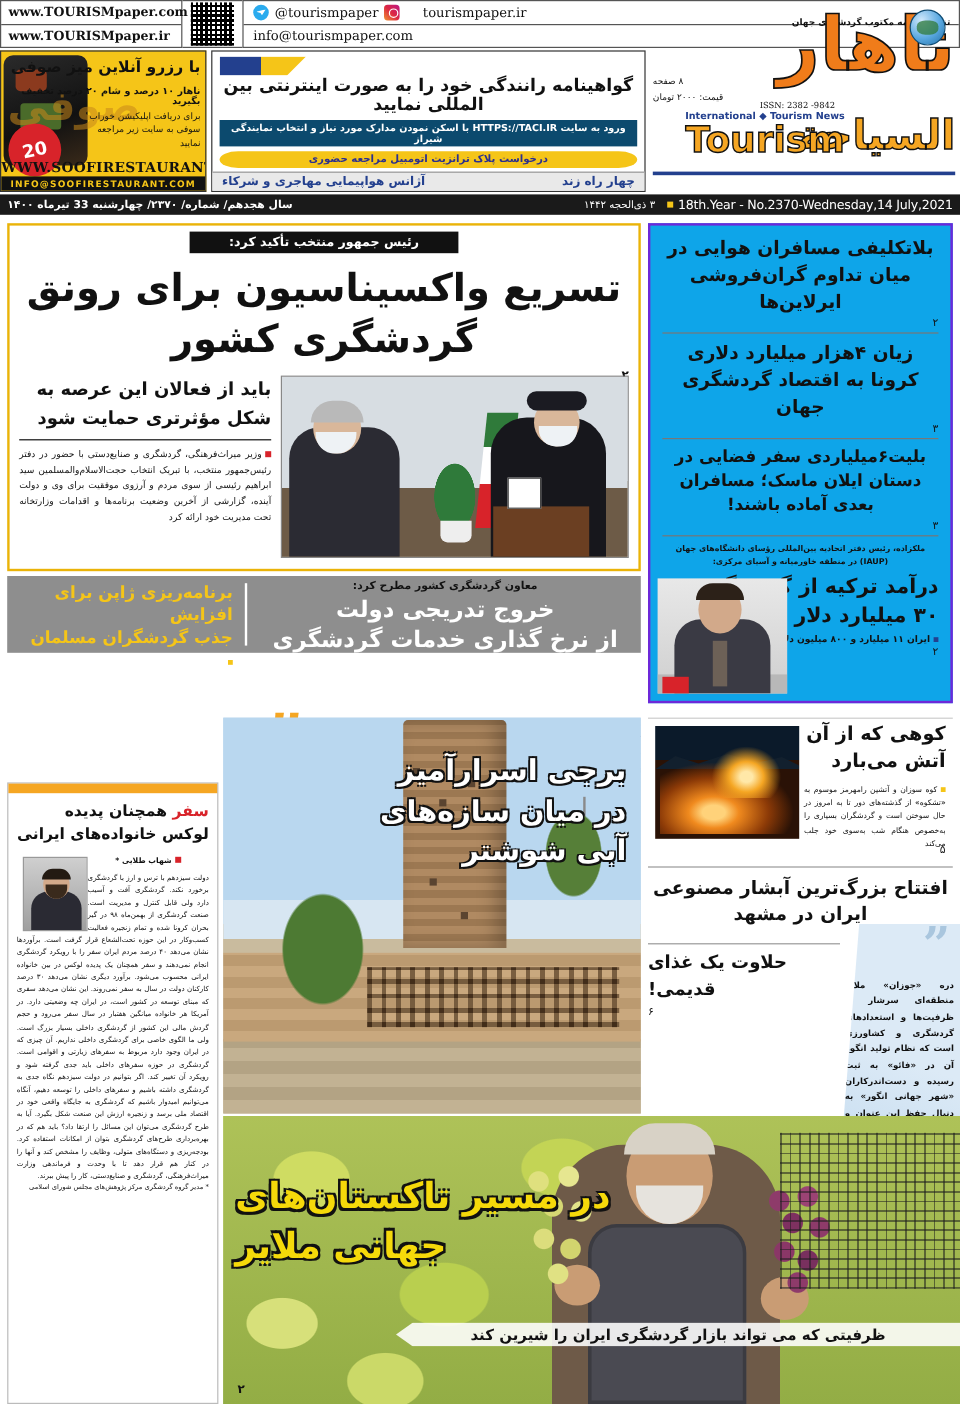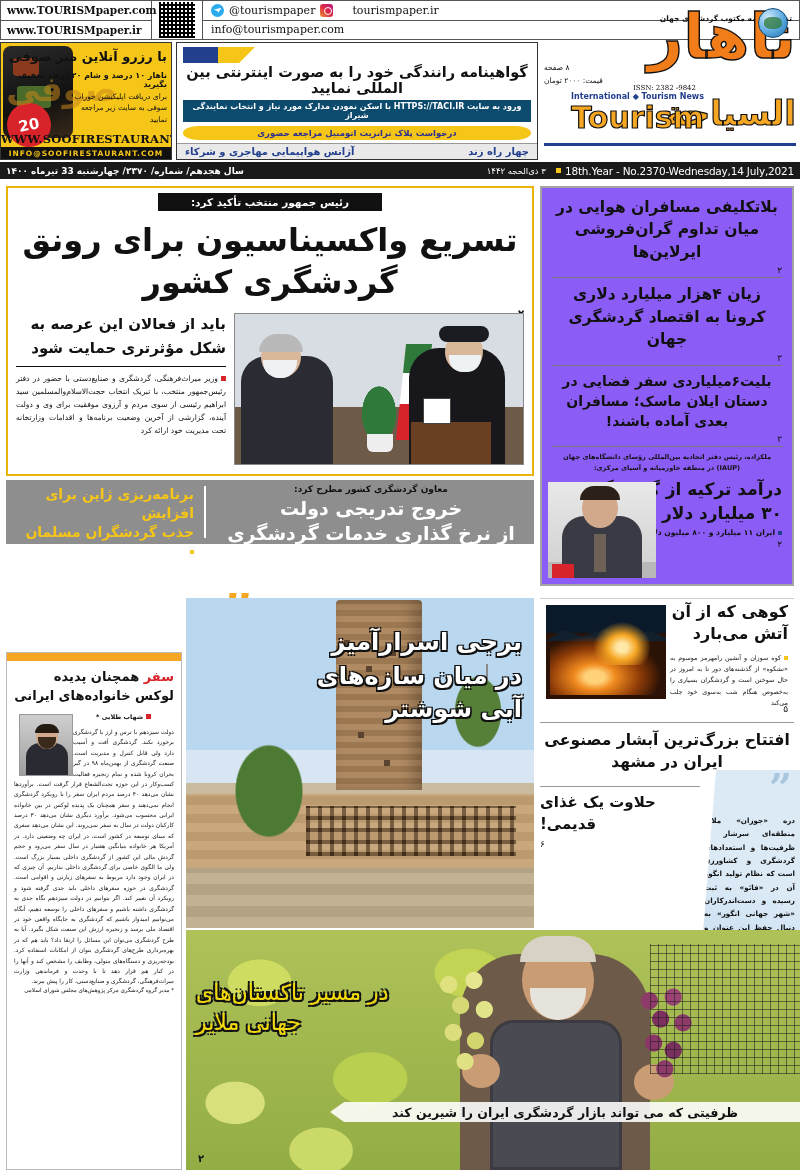--- a/index.html
+++ b/index.html
@@ -125,21 +125,21 @@
   .sb-k { font-size:9px; font-weight:700; color:#111; text-align:center;}
   .sb-h { font-size:19px; font-weight:900; color:#fff; text-align:center; line-height:1.3; margin-top:2px;}
   .sb-pg { font-size:9px; color:#fff; }
   .sb-div { width:2px; background:#fff; margin:6px 2px; }
   .sb-left { width:196px; padding:5px 8px; text-align:right; }
   .sb-left .t { font-size:14px; font-weight:900; color:#f5c518; line-height:1.35;}
   .sb-left .d { font-size:8px; color:#fff; line-height:1.6; margin-top:4px;}
   .ysq{display:inline-block;width:4px;height:4px;background:#f5c518;margin-left:3px;}
 
   
-  .rcol { position:absolute; left:540px; top:186px; width:254px; height:400px; border:2px solid #a3a3a3; background:#8b5cf6;
+  .rcol { position:absolute; left:540px; top:186px; width:254px; height:400px; border:2px solid #6d28d9; background:#0ea5e9;
      direction:rtl; padding:8px 10px 0; }
   .rn { margin-bottom:4px; }
   .rn h2 { font-size:15.5px; font-weight:900; color:#111; text-align:center; line-height:1.45;}
   .rn h2.sm { font-size:14px; }
   .rn .num { font-size:9px; color:#111; margin-top:2px; }
   .rn .line { height:1px; background:#777; margin:2px 0 5px; }
   .rkick { font-size:6.6px; line-height:1.7; color:#111; text-align:center; font-weight:700;}
   .rbig { font-size:17px; font-weight:900; color:#111; text-align:right; line-height:1.4;}
   .rnote { font-size:7.6px; font-weight:700; color:#111; text-align:right; margin-top:2px;}
   .rphoto { position:absolute; left:6px; bottom:6px; width:108px; height:96px; overflow:hidden;
@@ -255,21 +255,21 @@
                 radial-gradient(circle 9px at 54% 10%,#e6e690 0 90%,transparent),
                 radial-gradient(circle 9px at 36% 34%,#d6d873 0 90%,transparent),
                 radial-gradient(circle 9px at 68% 38%,#e2e489 0 90%,transparent),
                 radial-gradient(circle 9px at 26% 60%,#dcdd7c 0 90%,transparent),
                 radial-gradient(circle 9px at 56% 68%,#d2d46e 0 90%,transparent),
                 radial-gradient(circle 9px at 42% 88%,#e0e183 0 90%,transparent);}
   .gr-net{position:absolute;right:0;bottom:96px;width:150px;height:130px;
      background:repeating-linear-gradient(90deg,rgba(30,30,30,.55) 0 1.5px,transparent 1.5px 8px),
                 repeating-linear-gradient(0deg,rgba(30,30,30,.55) 0 1.5px,transparent 1.5px 8px);}
   .gr-head-line { position:absolute; left:10px; top:48px; text-align:left; direction:rtl; }
-  .gr-head-line div { font-size:22px; font-weight:400; color:#f5d90a; line-height:1.36;
+  .gr-head-line div { font-size:30px; font-weight:700; color:#f5d90a; line-height:1.36;
      text-shadow:2px 2px 0 #111,-2px 2px 0 #111,2px -2px 0 #111,-2px -2px 0 #111; }
   .gr-pg { position:absolute; left:12px; bottom:6px; font-size:10px; font-weight:900; color:#111; }
   .gr-cap-bar { position:absolute; left:144px; right:0; bottom:48px; height:20px; background:rgba(255,255,255,.88);
      display:flex; align-items:center; justify-content:center; direction:rtl;
      clip-path:polygon(3% 0,100% 0,100% 100%,3% 100%,0 50%);}
   .gr-cap-bar span { font-size:12.5px; font-weight:900; color:#111; }
 
   .bottomline { position:absolute; left:0; bottom:0; width:800px; height:5px; background:#fff;}
 </style>
 </head>

